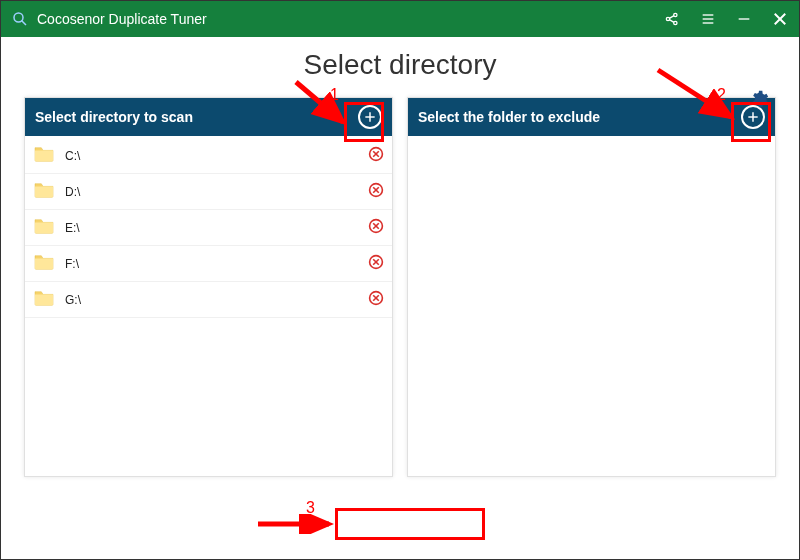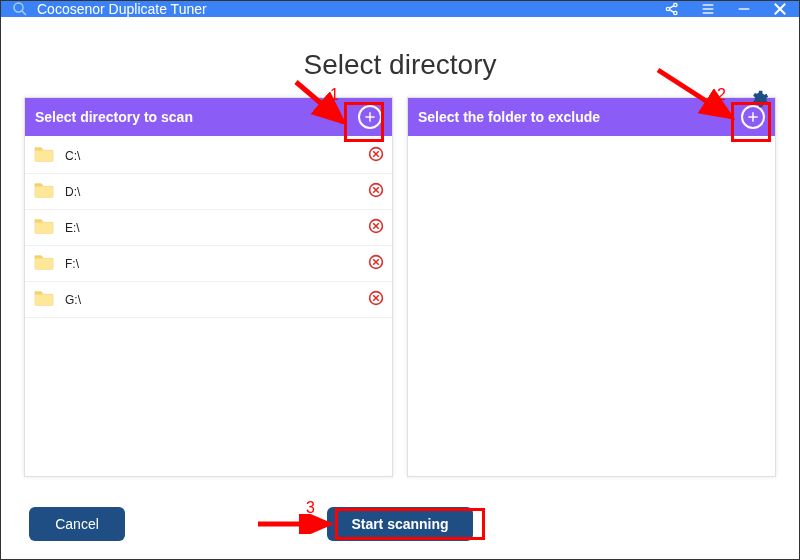--- a/index.html
+++ b/index.html
@@ -6,22 +6,22 @@
   body {
     width: 800px; height: 560px;
     font-family: "Segoe UI", Arial, sans-serif;
     background: #fff;
     border: 1px solid #333;
     position: relative;
     overflow: hidden;
   }
   
   .titlebar {
-    height: 16px;
-    background: #3b82f6;
+    height: 36px;
+    background: #15803d;
     display: flex; align-items: center;
     padding: 0 10px;
     color: #fff;
   }
   .titlebar .logo {
     width: 18px; height: 18px; margin-right: 8px;
     display: inline-flex; align-items: center; justify-content: center;
   }
   .titlebar .title { font-size: 14px; font-weight: 400; flex: 1; }
   .titlebar .controls { display: flex; gap: 18px; align-items: center; }
@@ -54,21 +54,21 @@
   }
   .panel {
     flex: 1;
     border: 1px solid #e0e0e0;
     box-shadow: 0 0 4px rgba(0,0,0,0.1);
     background: #fff;
     display: flex; flex-direction: column;
     height: 380px;
   }
   .panel-header {
-    background: #8b5cf6;
+    background: #0c4a6e;
     color: #fff;
     height: 38px;
     display: flex; align-items: center;
     padding: 0 10px;
     font-size: 14px;
     font-weight: 600;
   }
   .panel-header .ph-title { flex: 1; }
   .add-btn {
     width: 24px; height: 24px; border: 2px solid #fff; border-radius: 50%;
@@ -257,27 +257,20 @@
         <span class="add-btn">
           <svg viewBox="0 0 24 24" width="14" height="14" stroke-width="2.5">
               <line x1="12" y1="4" x2="12" y2="20"></line>
               <line x1="4" y1="12" x2="20" y2="12"></line>
             </svg>
         </span>
       </div>
     </div>
   </div>
 
-  <div class="footer">
-    <button class="btn cancel">Cancel</button>
-    <div class="spacer">
-      <button class="btn start">Start scanning</button>
-    </div>
-    <div style="width:96px"></div>
-  </div>
 </div>
 
 <div class="hl" style="left:343px; top:101px; width:40px; height:40px;"></div>
 <div class="anno-label" style="left:329px; top:85px;">1</div>
 <svg class="arrow" style="left:290px; top:76px;" width="70" height="60">
   <defs>
       <marker id="ah1" markerWidth="7" markerHeight="7" refX="6" refY="3" orient="auto">
         <polygon points="0 0, 7 3, 0 6" fill="#ff0000"></polygon>
       </marker>
     </defs>

